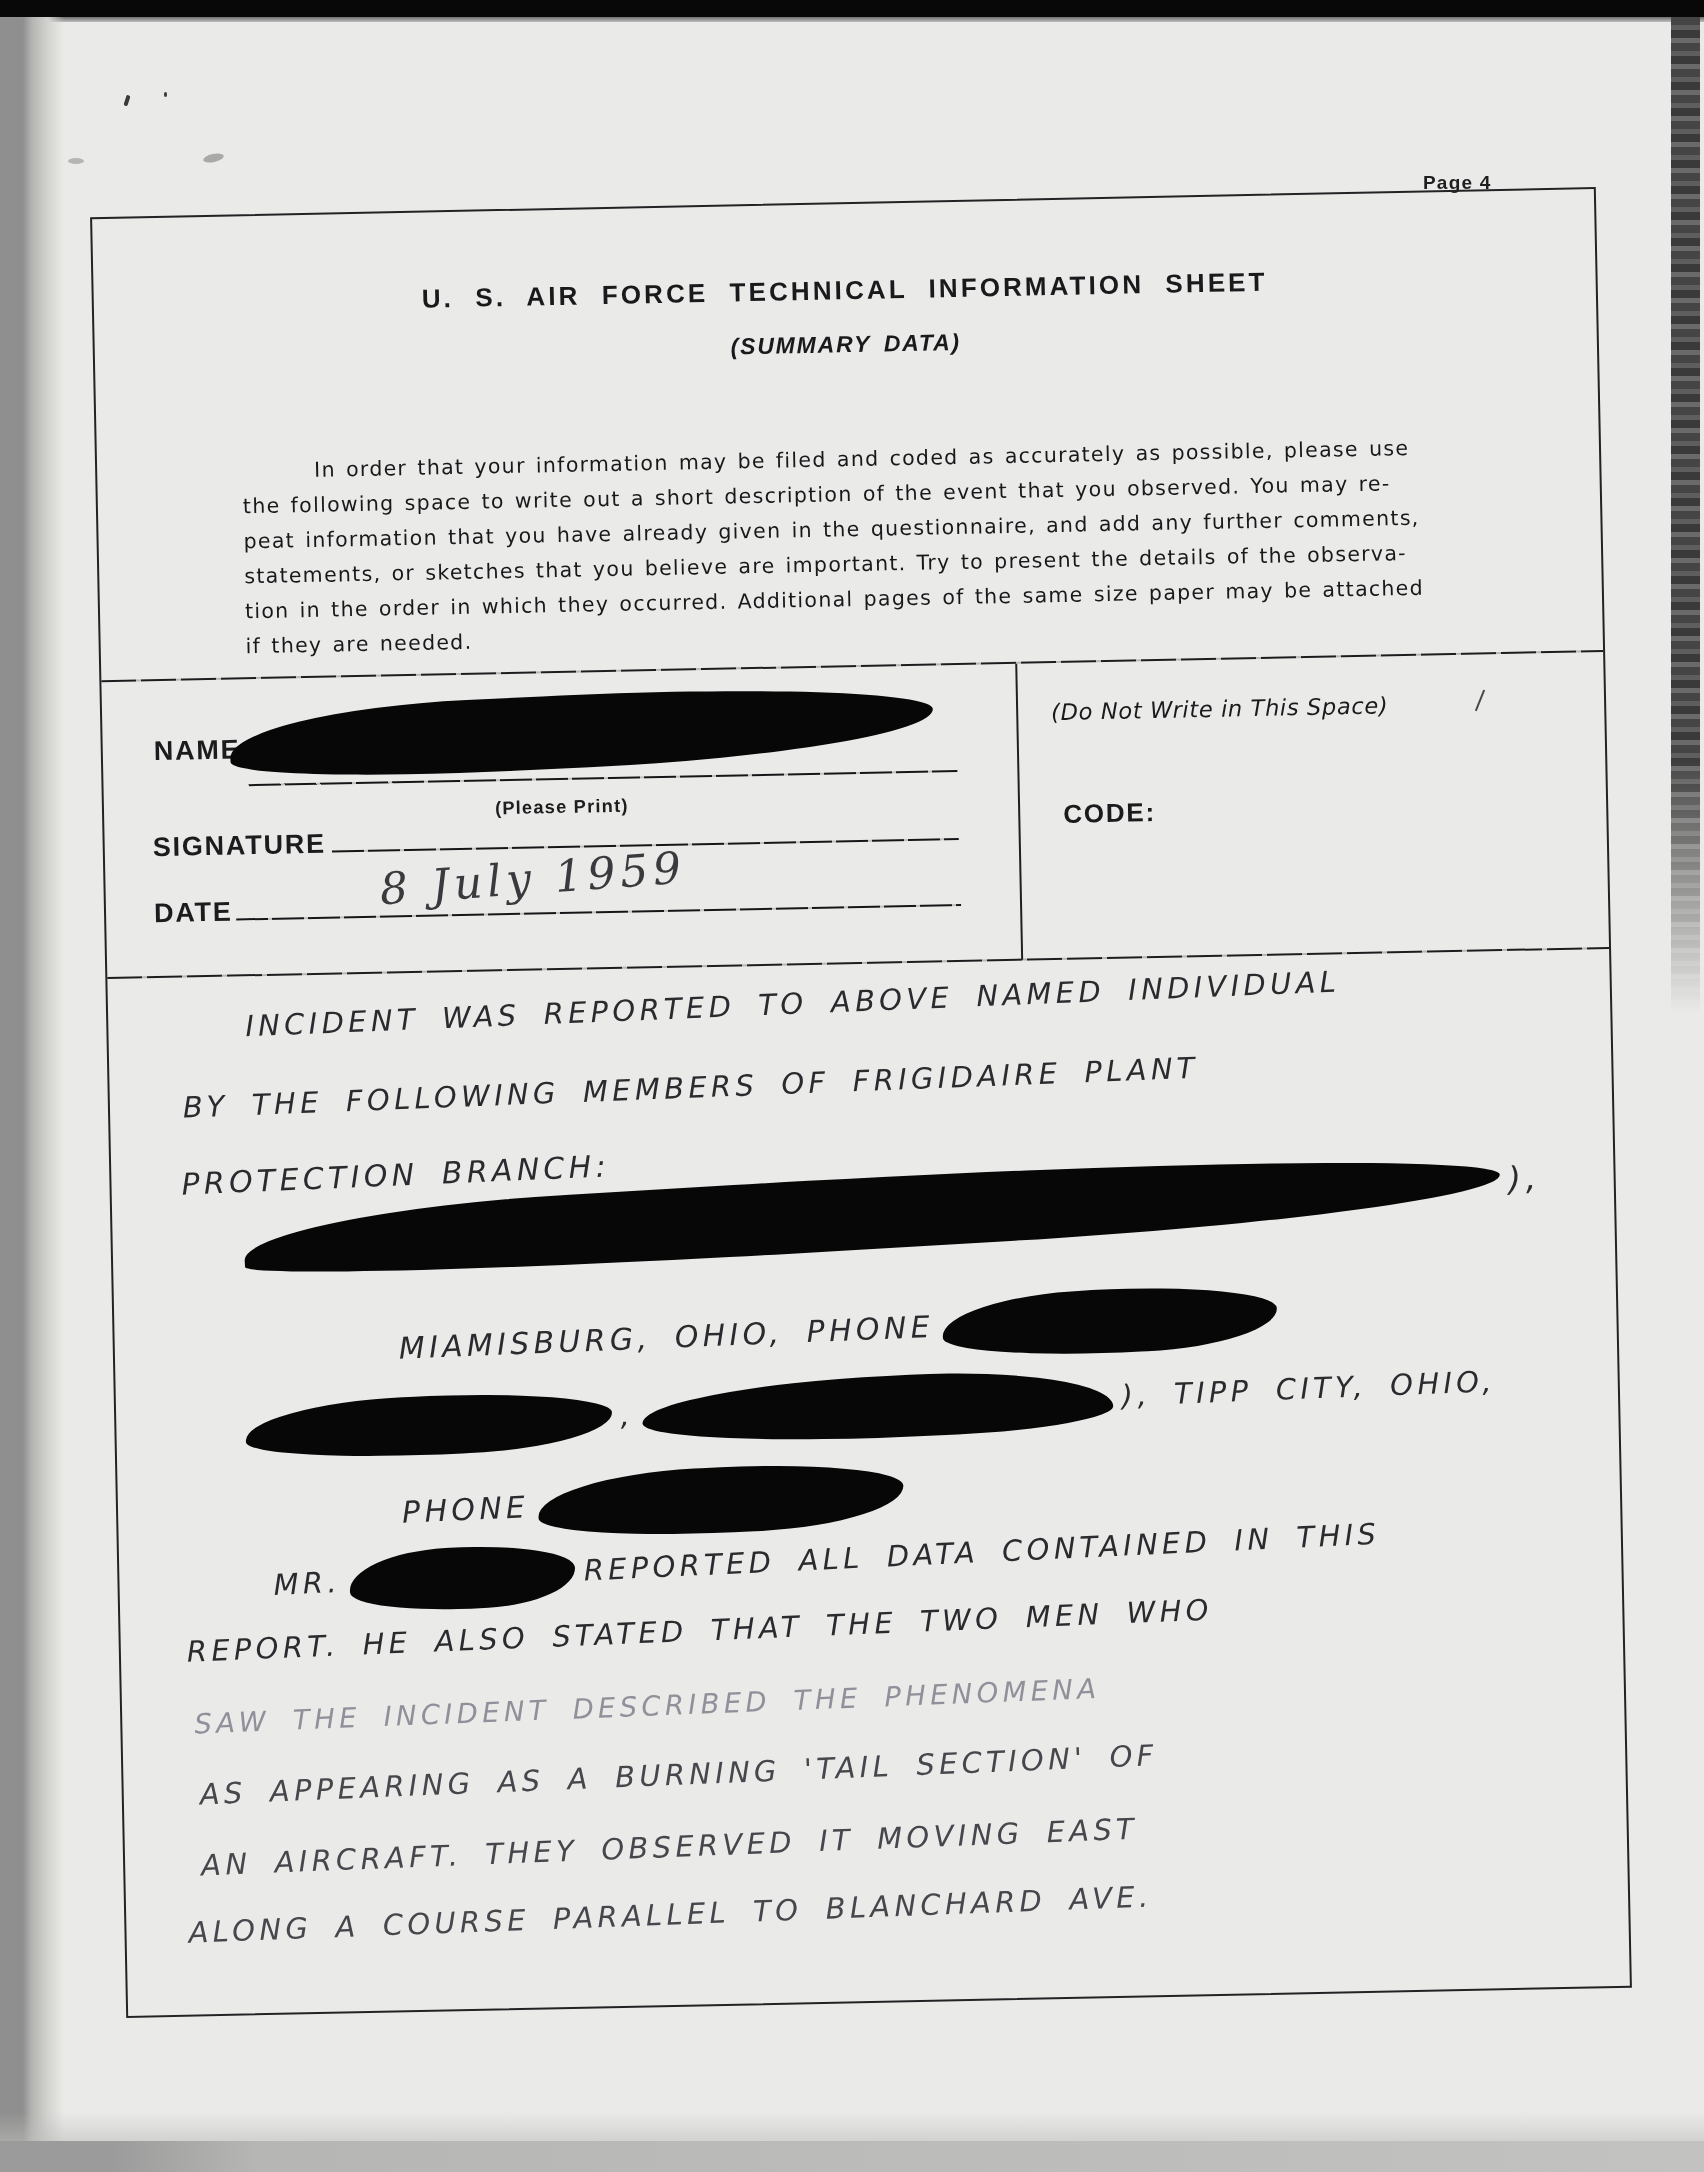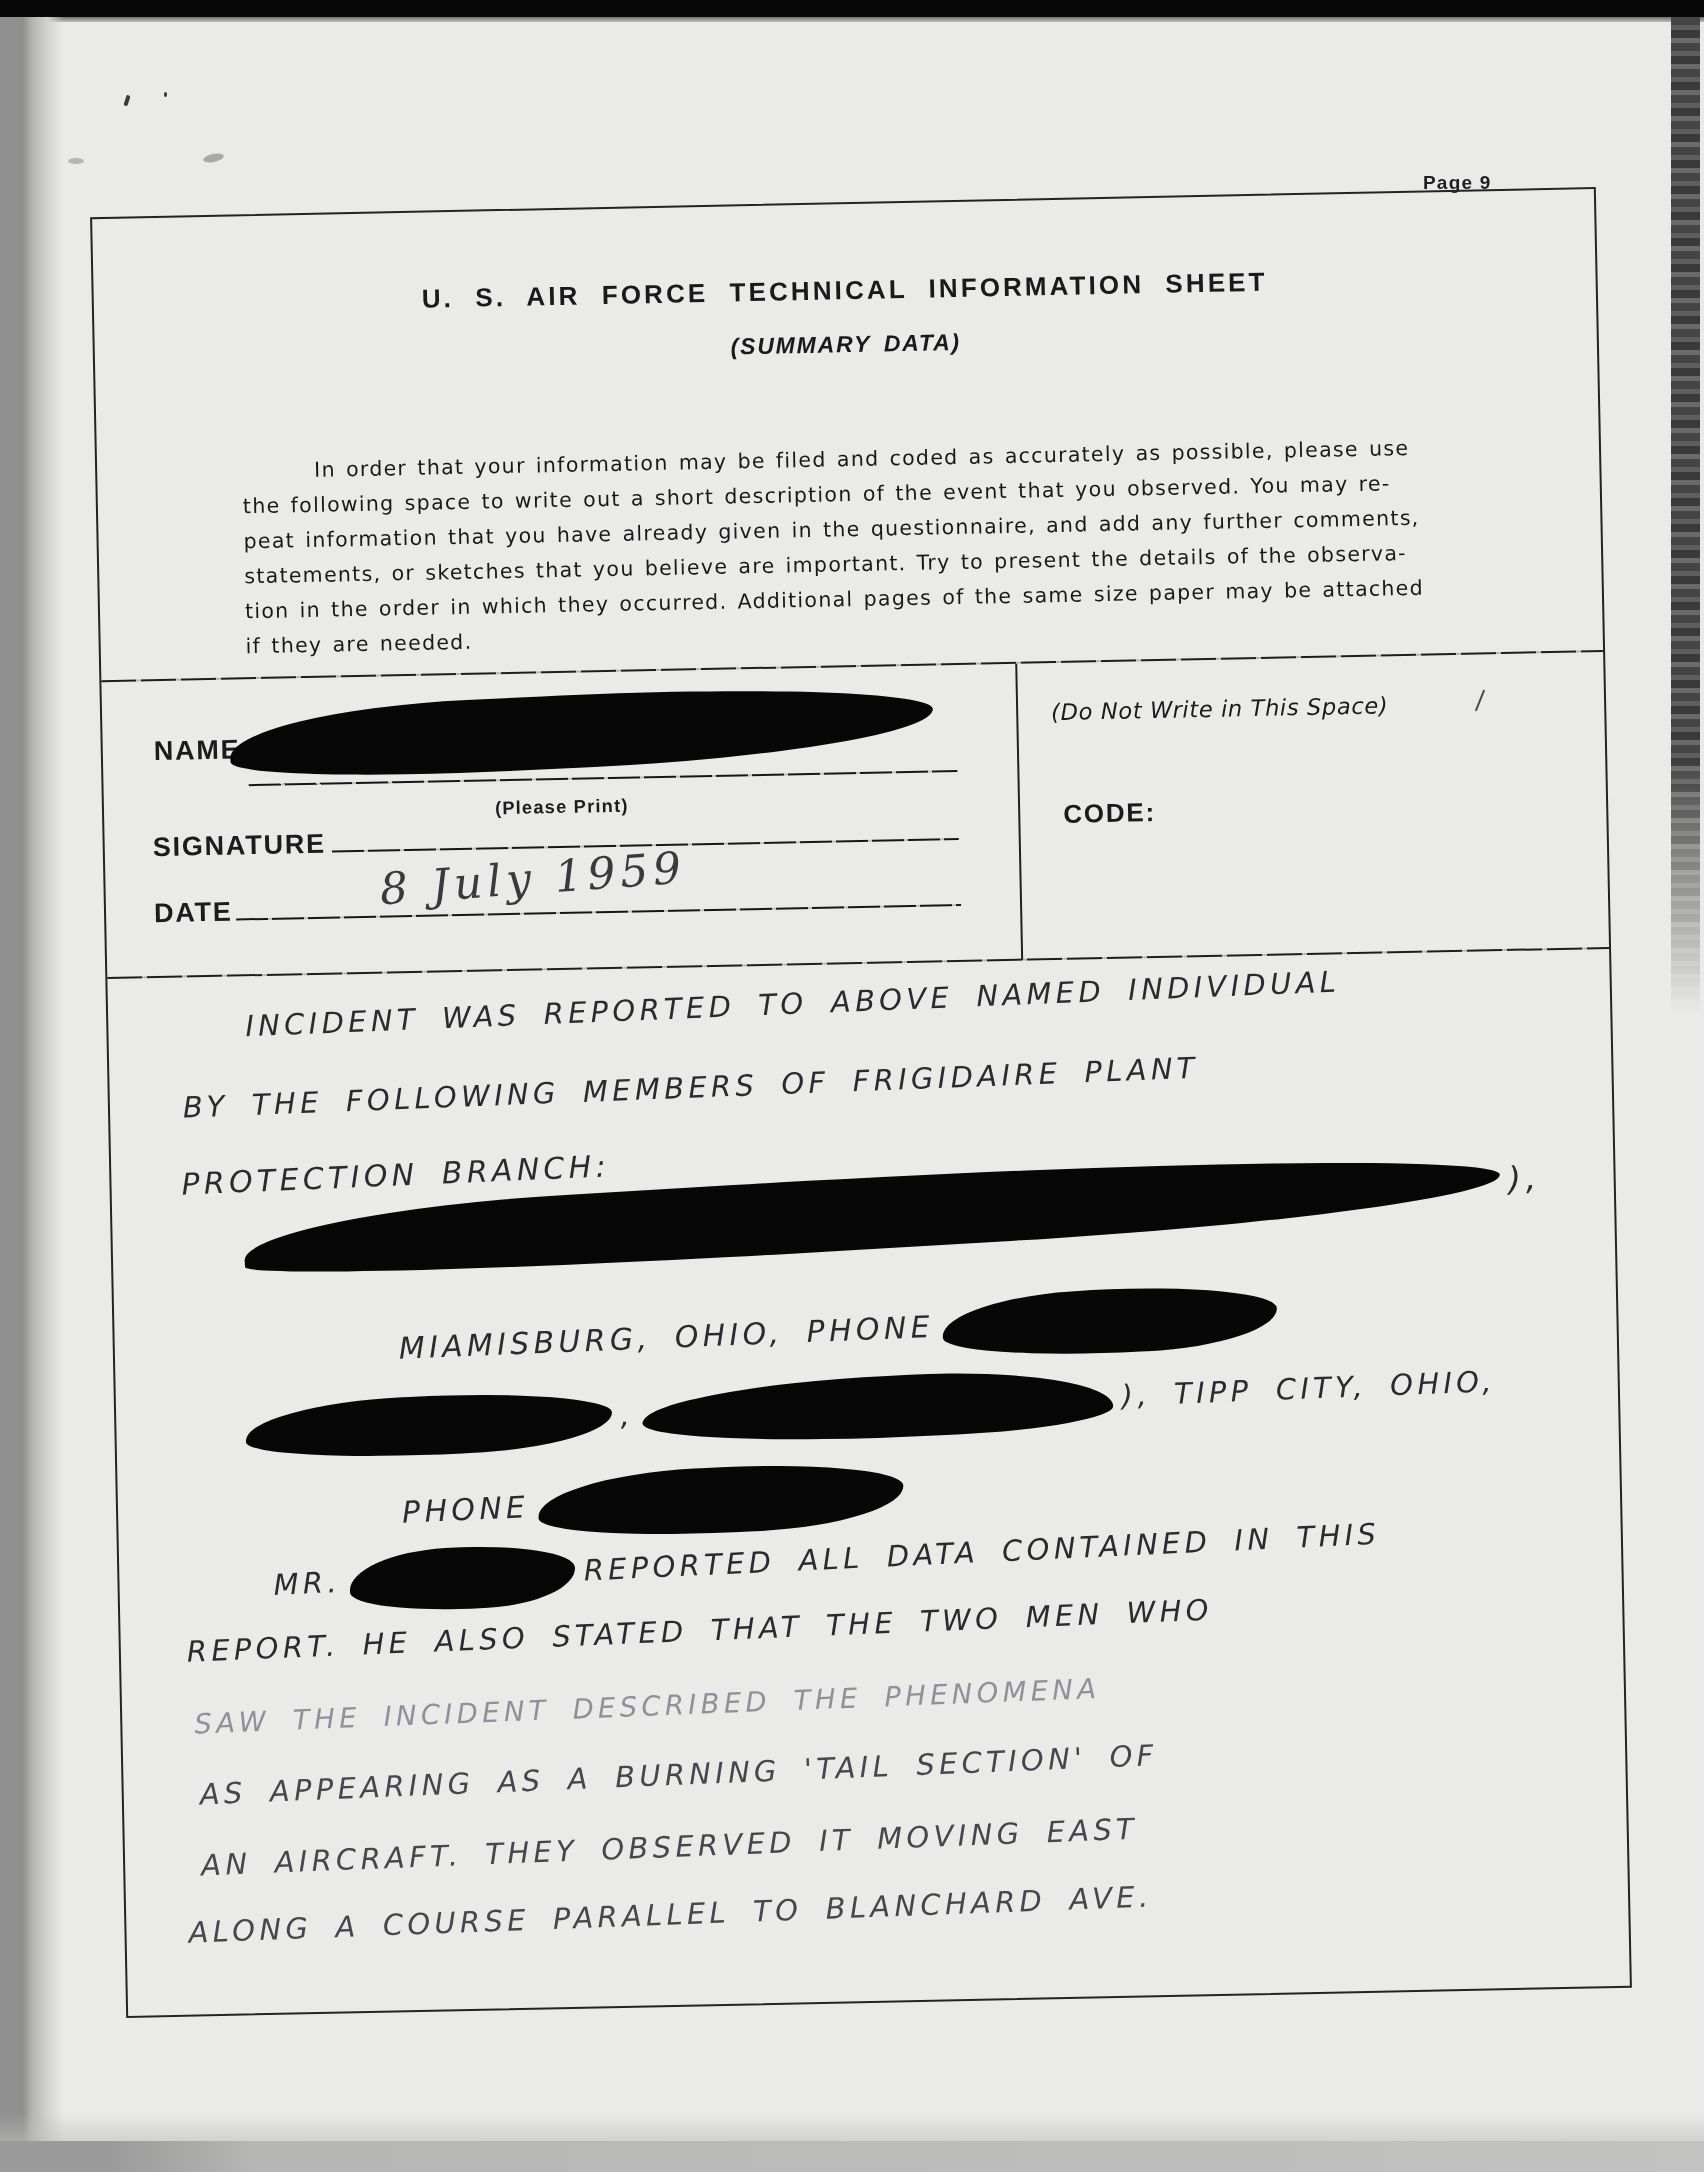--- a/index.html
+++ b/index.html
@@ -86,21 +86,21 @@
 <div class="left-strip"></div>
 <div class="right-strip"></div>
 <div class="bottom-fade"></div>
 <div class="bottom-band"></div>
 <div class="speck s1"></div>
 <div class="speck s2"></div>
 <div class="speck s3"></div>
 <div class="speck s4"></div>
 <div class="speck s5"></div>
 
-<div class="page-label">Page 9</div>
+<div class="page-label">Page 4</div>
 
 <div class="form">
 
   <div class="title">U. S. AIR FORCE TECHNICAL INFORMATION SHEET</div>
   <div class="subtitle">(SUMMARY DATA)</div>
 
   <div class="instructions">
     <div class="iline indent">In order that your information may be filed and coded as accurately as possible, please use</div>
     <div class="iline">the following space to write out a short description of the event that you observed.  You may re-</div>
     <div class="iline">peat information that you have already given in the questionnaire, and add any further comments,</div>

